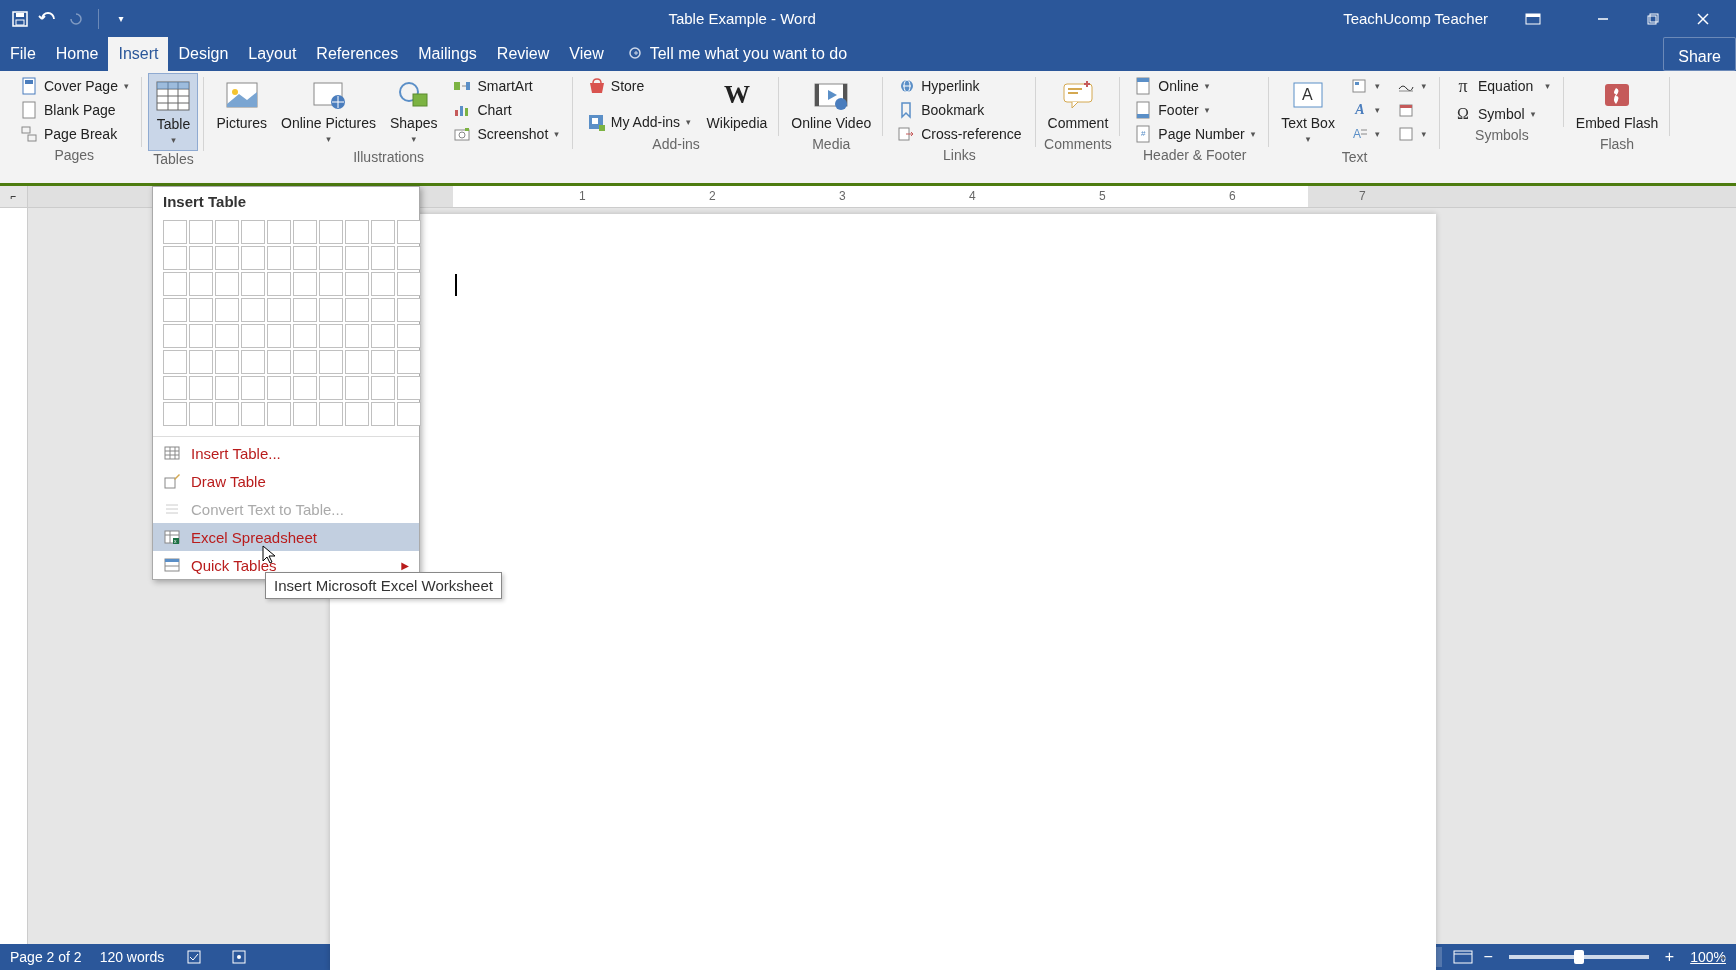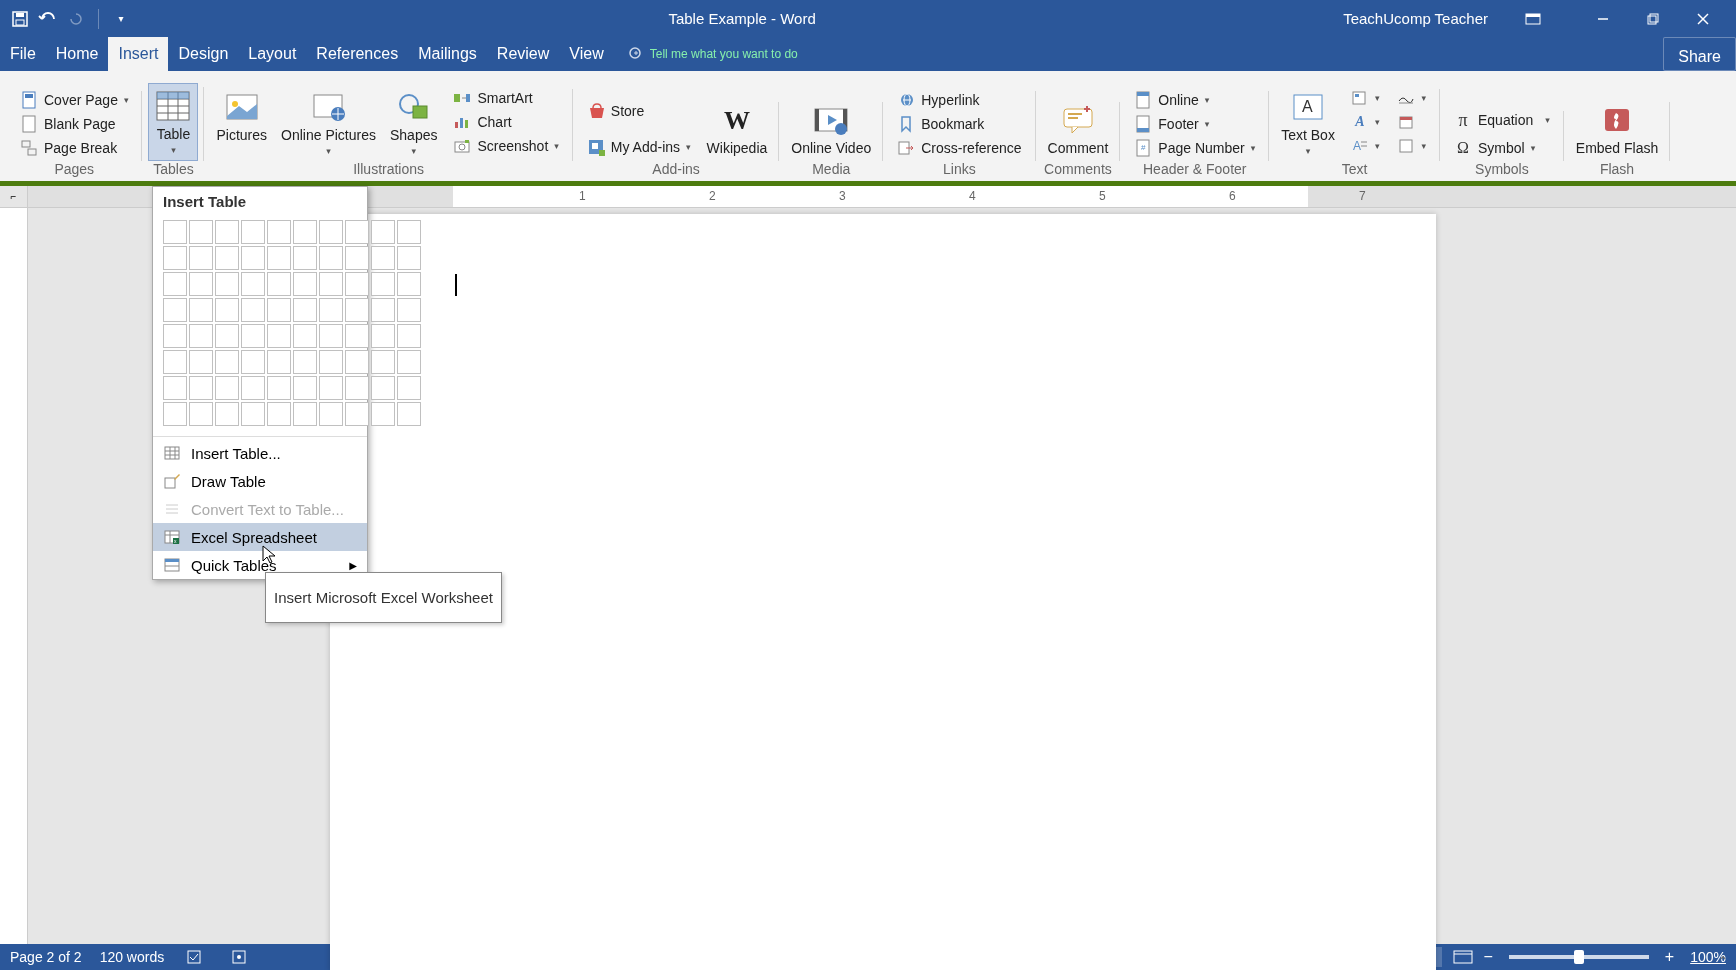--- a/index.html
+++ b/index.html
@@ -12,25 +12,25 @@
 .qat-sep{width:1px;height:20px;background:rgba(255,255,255,.3);margin:0 4px;}
 .title-center{flex:1;text-align:center;}
 .title-right{display:flex;align-items:center;gap:20px;padding-right:8px;}
 .sys-btns{display:flex;gap:0;}
 .sys-btn{width:50px;height:37px;display:flex;align-items:center;justify-content:center;cursor:pointer;}
 
 
 .ribbon-tabs{height:34px;background:#2b579a;display:flex;align-items:stretch;color:#fff;font-size:16px;}
 .rtab{padding:0 10px;display:flex;align-items:center;cursor:pointer;}
 .rtab.active{background:#f3f3f3;color:#2b579a;}
-.tell-me{display:flex;align-items:center;margin-left:14px;color:#86efac;font-size:12px;gap:6px;}
+.tell-me{display:flex;align-items:center;margin-left:14px;color:#ffffff;font-size:16px;gap:6px;}
 .share-btn{margin-left:auto;background:#2b579a;border:1px solid rgba(255,255,255,.3);padding:4px 14px;display:flex;align-items:center;gap:6px;cursor:pointer;border-radius:2px;flex-direction:column;}
 
 
-.ribbon{height:115px;background:#f3f3f3;border-bottom:5px solid #4d7c0f;display:flex;align-items:flex-end;padding:2px 6px;}
+.ribbon{height:115px;background:#f3f3f3;border-bottom:3px solid #4d7c0f;display:flex;align-items:flex-start;padding:2px 6px;}
 .rgroup{display:flex;flex-direction:column;padding:0 6px;position:relative;}
 .rgroup::after{content:"";position:absolute;right:0;top:4px;bottom:18px;width:1px;background:#d4d4d4;}
 .rgroup-body{flex:1;display:flex;align-items:flex-start;gap:2px;}
 .rgroup-label{height:18px;text-align:center;font-size:14px;color:#666;}
 .big-btn{display:flex;flex-direction:column;align-items:center;justify-content:flex-start;padding:4px 6px;cursor:pointer;min-width:50px;font-size:14px;color:#222;text-align:center;line-height:1.2;gap:2px;}
 .big-btn.active{background:#c9d6e8;border:1px solid #8faad1;}
 .big-icon{width:36px;height:36px;display:flex;align-items:center;justify-content:center;}
 .small-col{display:flex;flex-direction:column;gap:2px;padding:2px;}
 .small-btn{display:flex;align-items:center;gap:6px;padding:2px 6px;cursor:pointer;font-size:14px;color:#222;}
 .sm-icon{width:18px;height:18px;display:flex;align-items:center;justify-content:center;}
@@ -40,33 +40,33 @@
 
 .doc-area{position:relative;background:#e6e6e6;height:calc(100% - 37px - 34px - 115px - 26px);}
 .ruler-h{height:22px;background:#fff;border-bottom:1px solid #ccc;position:relative;margin-left:28px;}
 .ruler-h-gray{position:absolute;left:0;height:100%;background:#e0e0e0;}
 .ruler-corner{width:28px;height:22px;background:#e6e6e6;position:absolute;left:0;top:0;border-right:1px solid #ccc;border-bottom:1px solid #ccc;display:flex;align-items:center;justify-content:center;font-size:10px;}
 .ruler-v{width:28px;background:#fff;border-right:1px solid #ccc;position:absolute;left:0;top:22px;bottom:0;}
 .page{position:absolute;left:330px;top:28px;width:1106px;height:100%;background:#fff;box-shadow:0 0 6px rgba(0,0,0,.2);}
 .cursor-caret{position:absolute;left:455px;top:88px;width:2px;height:22px;background:#000;}
 
 
-.table-dropdown{position:absolute;left:152px;top:186px;width:216px;background:#fff;border:1px solid #aaa;box-shadow:2px 2px 6px rgba(0,0,0,.3);z-index:100;}
+.table-dropdown{position:absolute;left:152px;top:186px;width:268px;background:#fff;border:1px solid #aaa;box-shadow:2px 2px 6px rgba(0,0,0,.3);z-index:100;}
 .td-header{padding:6px 10px;font-size:15px;color:#333;font-weight:600;}
 .td-grid{padding:4px 10px 8px;display:grid;grid-template-columns:repeat(10,24px);grid-template-rows:repeat(8,24px);gap:2px;}
 .td-cell{border:1px solid #c0c0c0;background:#fff;cursor:pointer;}
 .td-sep{height:1px;background:#ddd;margin:2px 0;}
-.td-item{display:flex;align-items:center;gap:10px;padding:5px 10px;font-size:15px;color:#000000;cursor:pointer;}
+.td-item{display:flex;align-items:center;gap:10px;padding:5px 10px;font-size:15px;color:#b91c1c;cursor:pointer;}
 .td-item.highlighted{background:#c2cfe0;}
 .td-item.disabled{color:#aaa;}
 .td-item-icon{width:18px;height:18px;display:flex;align-items:center;justify-content:center;}
 .td-arrow{margin-left:auto;font-size:10px;}
 
 
-.tooltip{position:absolute;left:265px;top:572px;background:#fff;border:1px solid #888;padding:16px 8px;font-size:15px;color:#333;box-shadow:2px 2px 4px rgba(0,0,0,.2);z-index:200;}
+.tooltip{position:absolute;left:265px;top:572px;background:#fff;border:1px solid #888;padding:4px 8px;font-size:15px;color:#333;box-shadow:2px 2px 4px rgba(0,0,0,.2);z-index:200;}
 
 
 .cursor-arrow{position:absolute;left:262px;top:545px;z-index:300;font-size:18px;color:#000;}
 
 
 .statusbar{height:26px;background:#2b579a;color:#fff;display:flex;align-items:center;font-size:14px;padding:0 10px;gap:16px;}
 .status-left{display:flex;gap:18px;align-items:center;}
 .status-right{margin-left:auto;display:flex;align-items:center;gap:8px;}
 .view-btn{width:26px;height:20px;display:flex;align-items:center;justify-content:center;cursor:pointer;}
 .zoom-slider{width:140px;height:4px;background:#cfd9ea;position:relative;margin:0 8px;}

